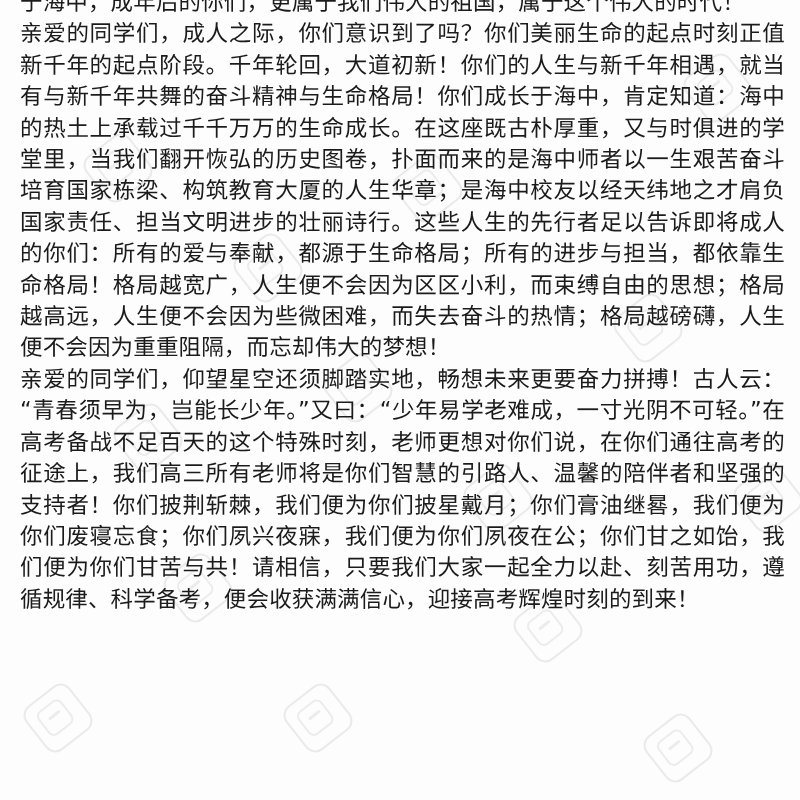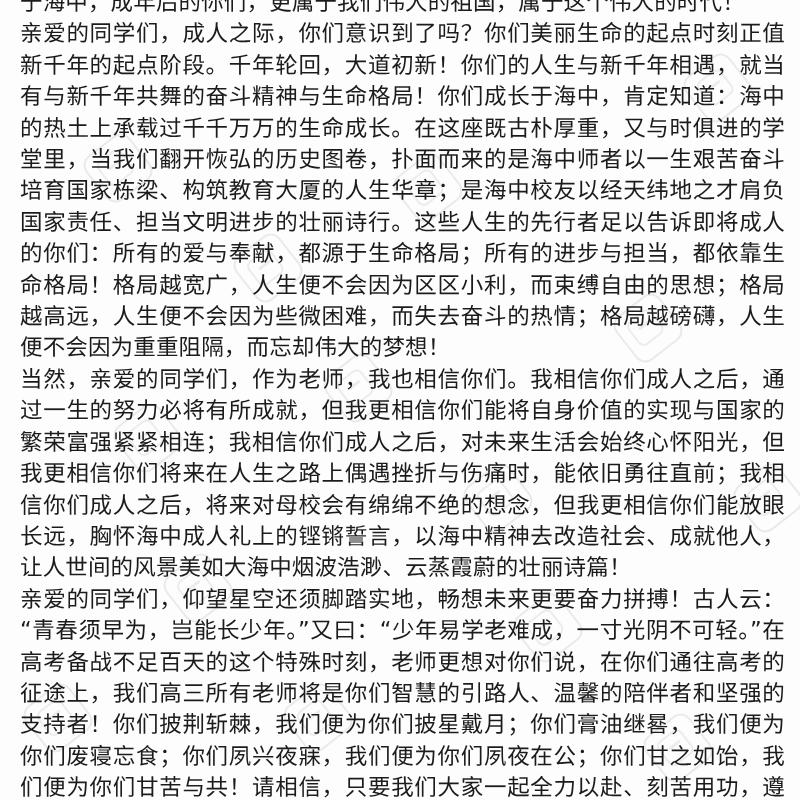--- a/index.html
+++ b/index.html
@@ -95,18 +95,17 @@
   <div class="watermark" style="left:520px; top:600px;"></div>
   <div class="watermark" style="left:290px; top:690px;"></div>
   <div class="watermark" style="left:650px; top:720px;"></div>
   <div class="watermark" style="left:30px; top:690px;"></div>
   <div class="watermark" style="left:740px; top:470px;"></div>
   <div class="watermark" style="left:240px; top:240px;"></div>
 
   <div id="text-body">
     <p class="para clipped-top">于海中，成年后的你们，更属于我们伟大的祖国，属于这个伟大的时代！</p>
     <p class="para">亲爱的同学们，成人之际，你们意识到了吗？你们美丽生命的起点时刻正值新千年的起点阶段。千年轮回，大道初新！你们的人生与新千年相遇，就当有与新千年共舞的奋斗精神与生命格局！你们成长于海中，肯定知道：海中的热土上承载过千千万万的生命成长。在这座既古朴厚重，又与时俱进的学堂里，当我们翻开恢弘的历史图卷，扑面而来的是海中师者以一生艰苦奋斗培育国家栋梁、构筑教育大厦的人生华章；是海中校友以经天纬地之才肩负国家责任、担当文明进步的壮丽诗行。这些人生的先行者足以告诉即将成人的你们：所有的爱与奉献，都源于生命格局；所有的进步与担当，都依靠生命格局！格局越宽广，人生便不会因为区区小利，而束缚自由的思想；格局越高远，人生便不会因为些微困难，而失去奋斗的热情；格局越磅礴，人生便不会因为重重阻隔，而忘却伟大的梦想！</p>
-    <p class="para">当然，亲爱的同学们，作为老师，我也相信你们。我相信你们成人之后，通过一生的努力必将有所成就，但我更相信你们能将自身价值的实现与国家的繁荣富强紧紧相连；我相信你们成人之后，对未来生活会始终心怀阳光，但我更相信你们将来在人生之路上偶遇挫折与伤痛时，能依旧勇往直前；我相信你们成人之后，将来对母校会有绵绵不绝的想念，但我更相信你们能放眼长远，胸怀海中成人礼上的铿锵誓言，以海中精神去改造社会、成就他人，让人世间的风景美如大海中烟波浩渺、云蒸霞蔚的壮丽诗篇！</p>
     <p class="para">亲爱的同学们，仰望星空还须脚踏实地，畅想未来更要奋力拼搏！古人云：“青春须早为，岂能长少年。”又曰：“少年易学老难成，一寸光阴不可轻。”在高考备战不足百天的这个特殊时刻，老师更想对你们说，在你们通往高考的征途上，我们高三所有老师将是你们智慧的引路人、温馨的陪伴者和坚强的支持者！你们披荆斩棘，我们便为你们披星戴月；你们膏油继晷，我们便为你们废寝忘食；你们夙兴夜寐，我们便为你们夙夜在公；你们甘之如饴，我们便为你们甘苦与共！请相信，只要我们大家一起全力以赴、刻苦用功，遵循规律、科学备考，便会收获满满信心，迎接高考辉煌时刻的到来！</p>
 
   </div>
 
 </div>
 
 </body></html>

